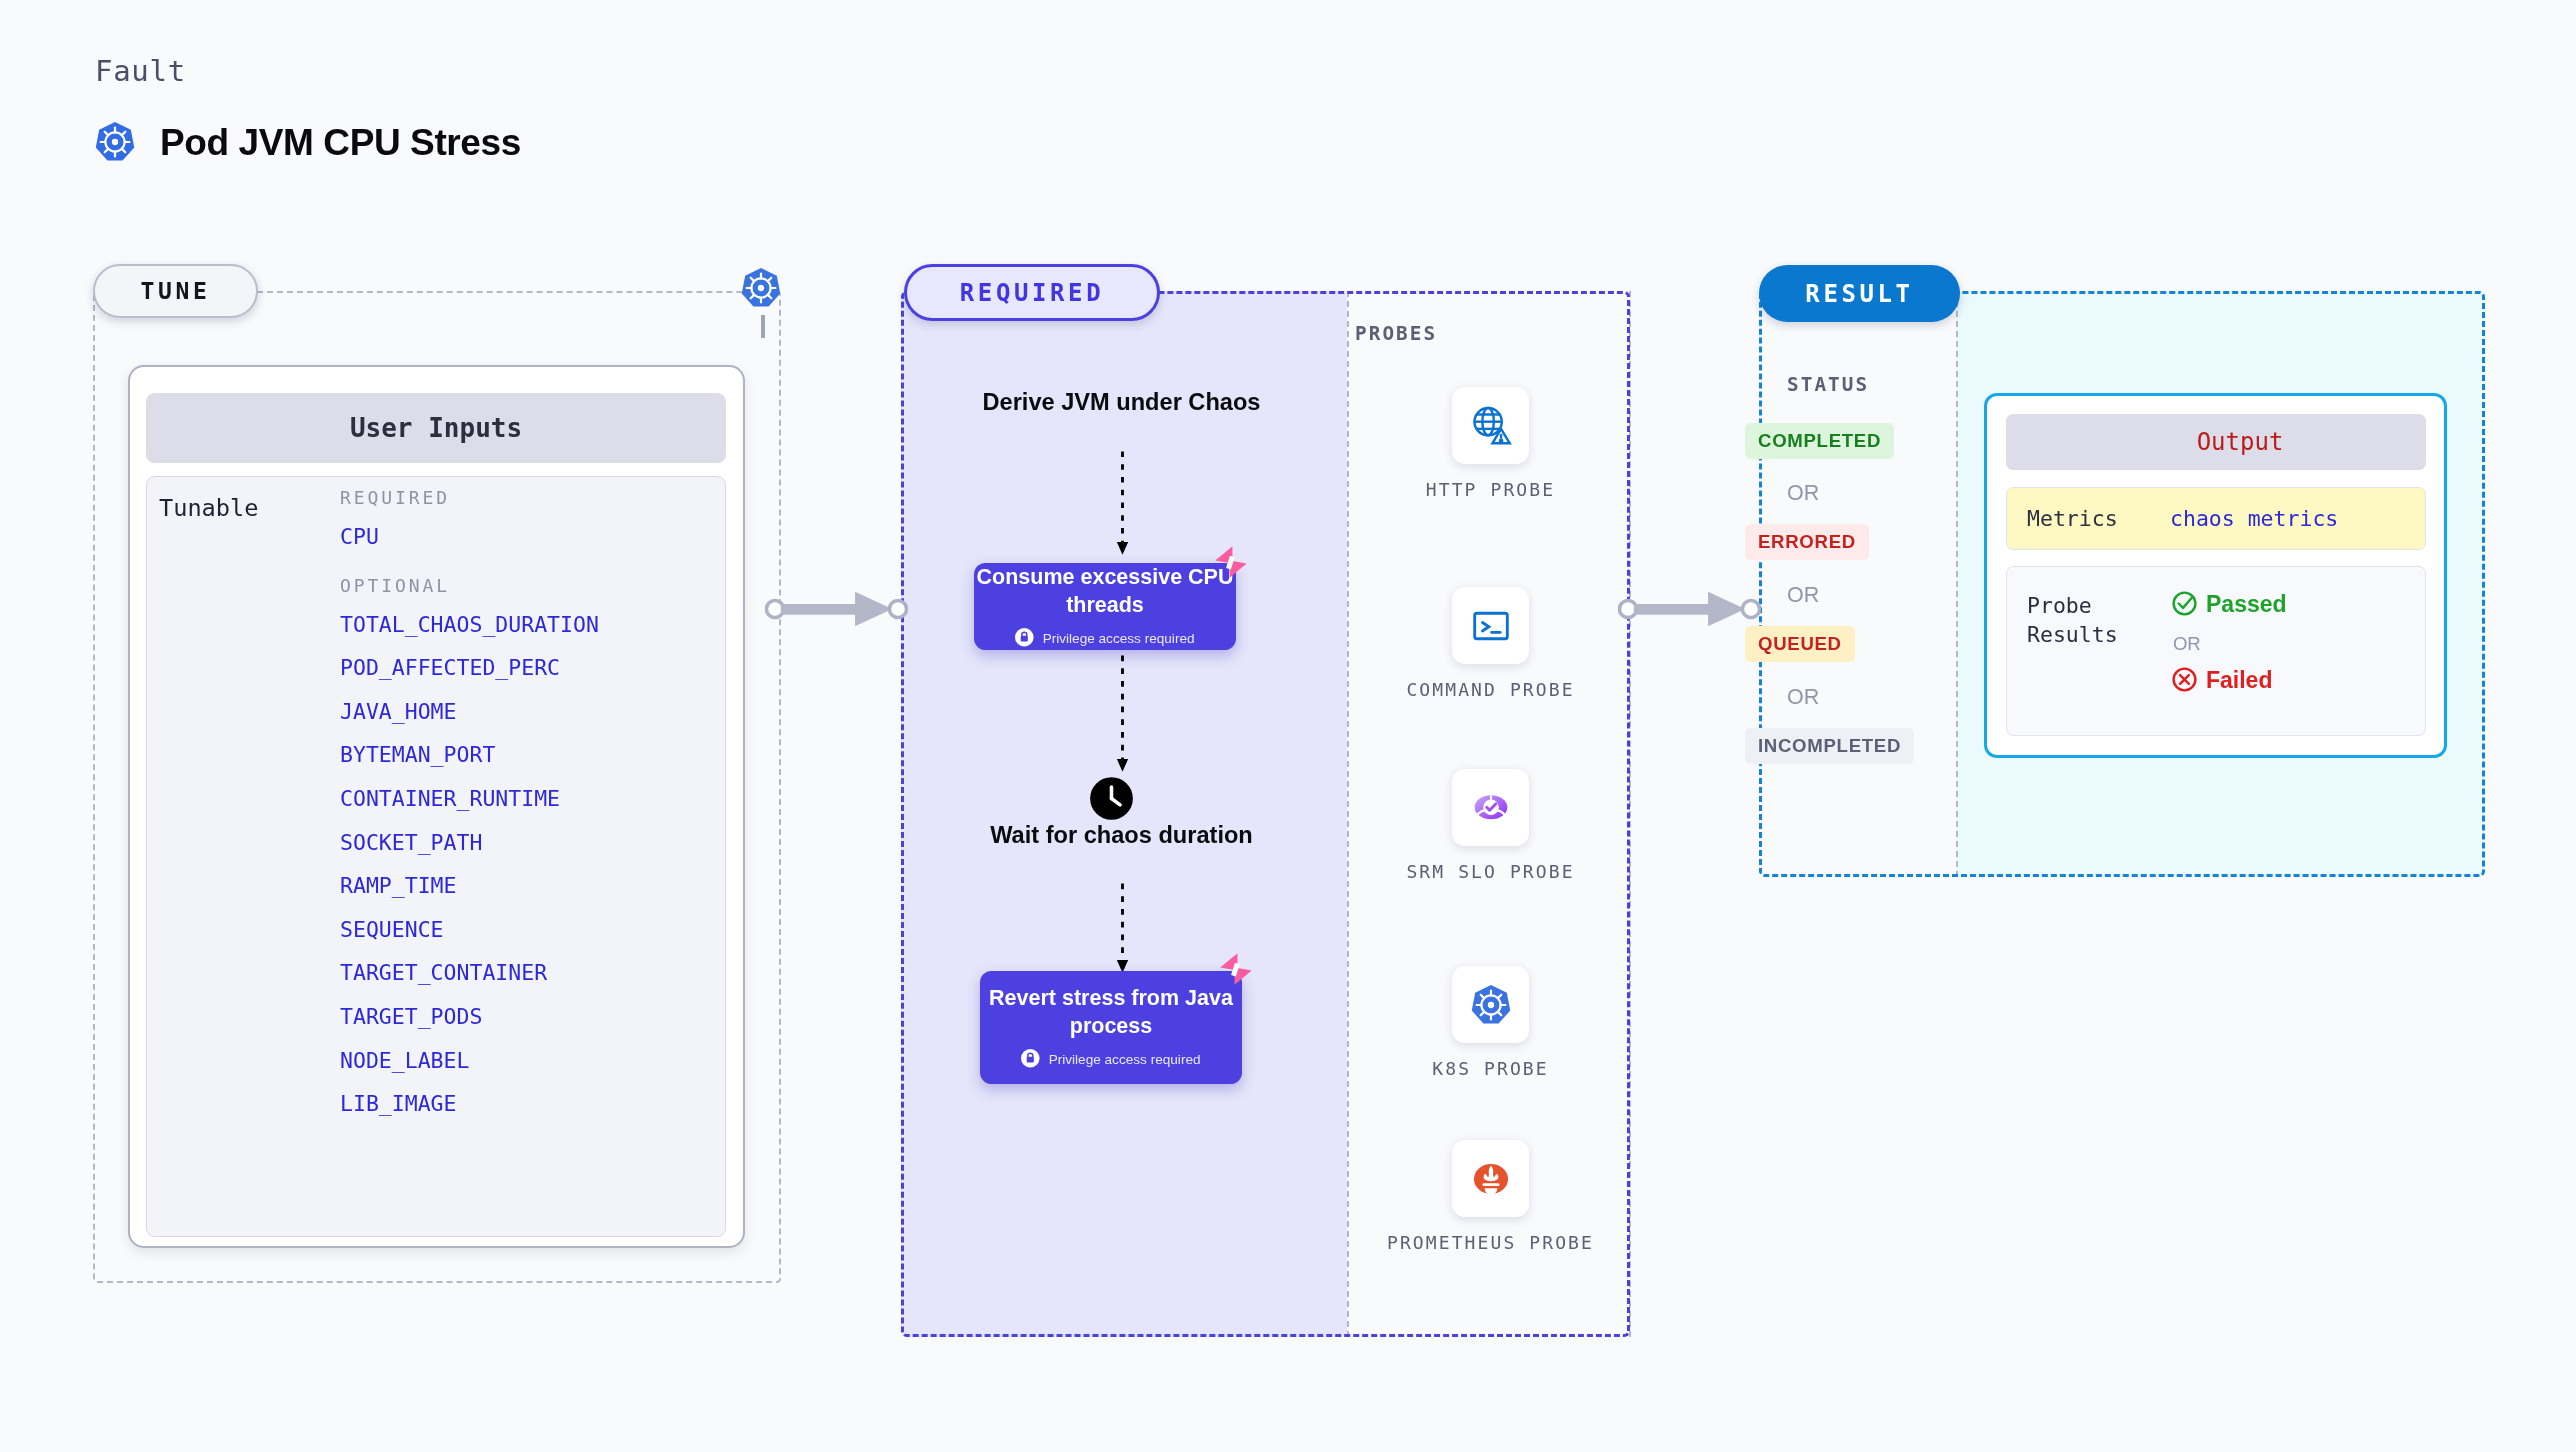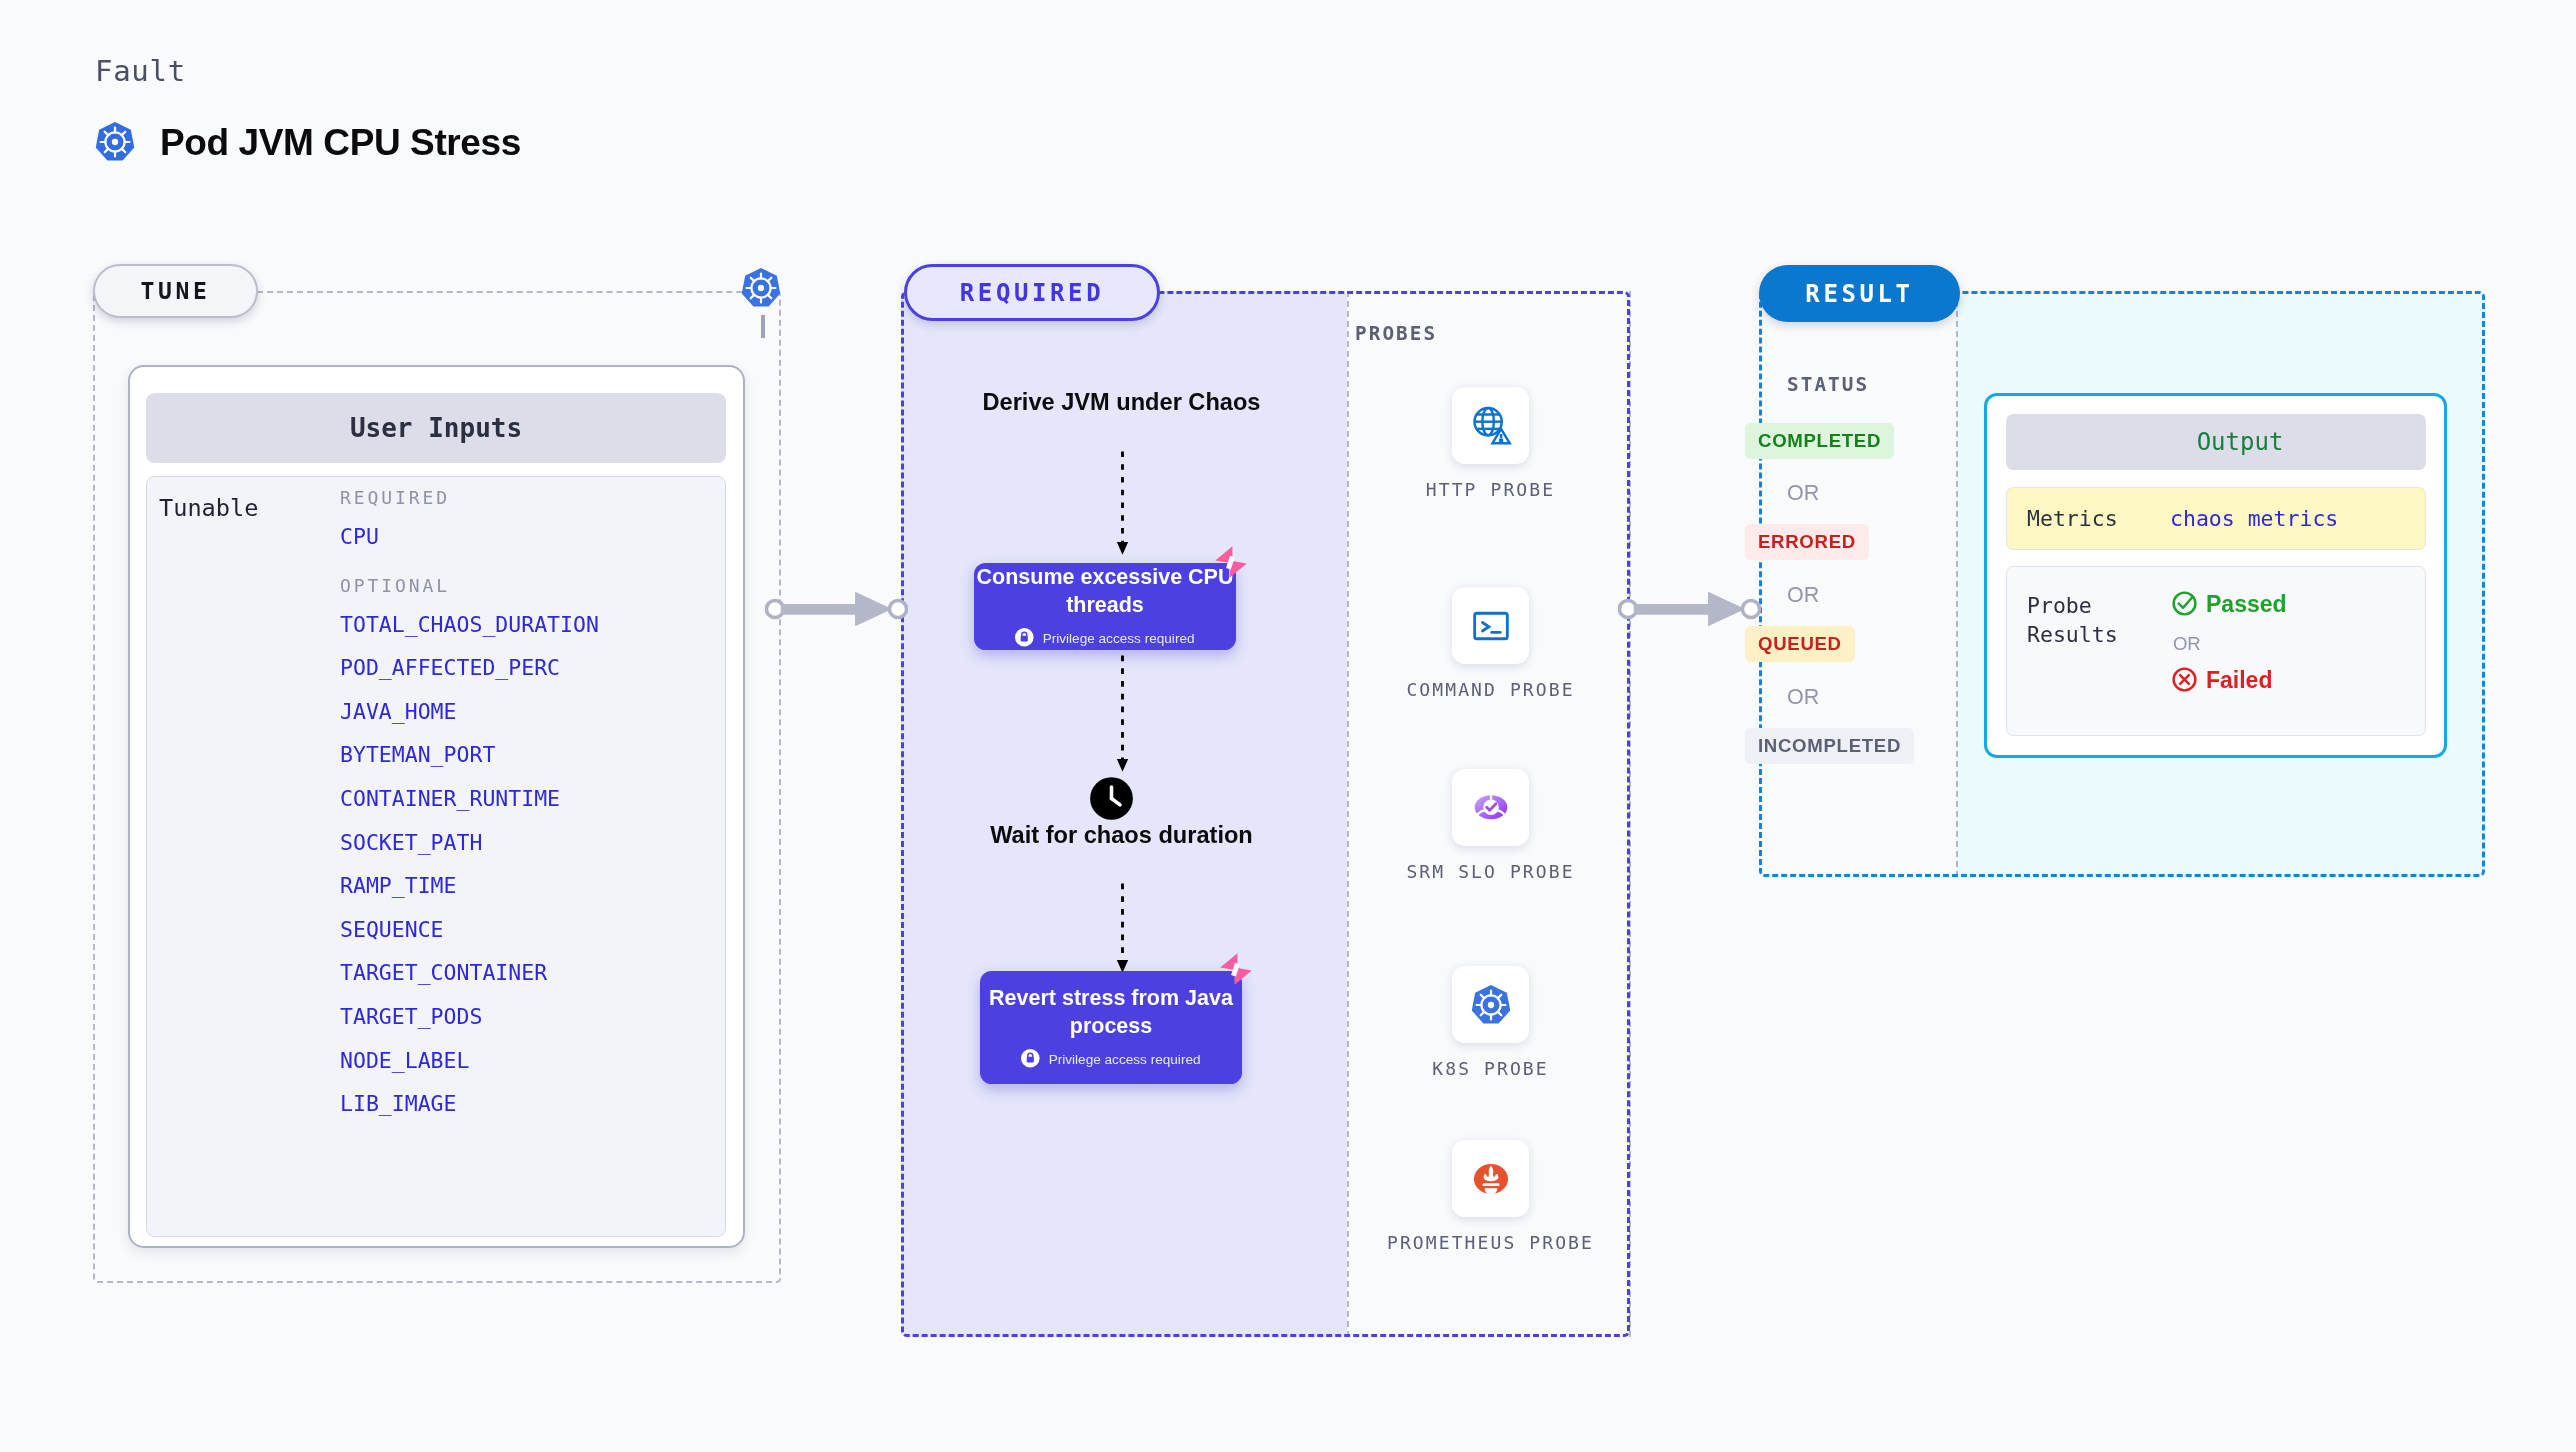--- a/index.html
+++ b/index.html
@@ -173,21 +173,21 @@
 
   
   .output-card {
     position: absolute; left: 1984px; top: 393px; width: 463px; height: 365px;
     background: #ffffff; border: 3.6px solid #16a7e8; border-radius: 13px;
   }
   .output-header {
     position: absolute; left: 2006px; top: 414px; width: 420px; height: 56px;
     background: #dcdde8; border-radius: 7.2px;
     display: flex; align-items: center; justify-content: center;
-    font-family: "DejaVu Sans Mono", monospace; font-size: 24px; color: #15803d; padding-left: 48px;
+    font-family: "DejaVu Sans Mono", monospace; font-size: 24px; color: #b91c1c; padding-left: 48px;
   }
   .metrics-box {
     position: absolute; left: 2006px; top: 487px; width: 420px; height: 63px;
     background: #fef9c3; border: 1.4px solid #e2e4ec; border-radius: 7.2px;
     display: flex; align-items: center;
   }
   .probe-res-box {
     position: absolute; left: 2006px; top: 566px; width: 420px; height: 170px;
     background: #f8f9fc; border: 1.4px solid #e2e4ec; border-radius: 7.2px;
   }

